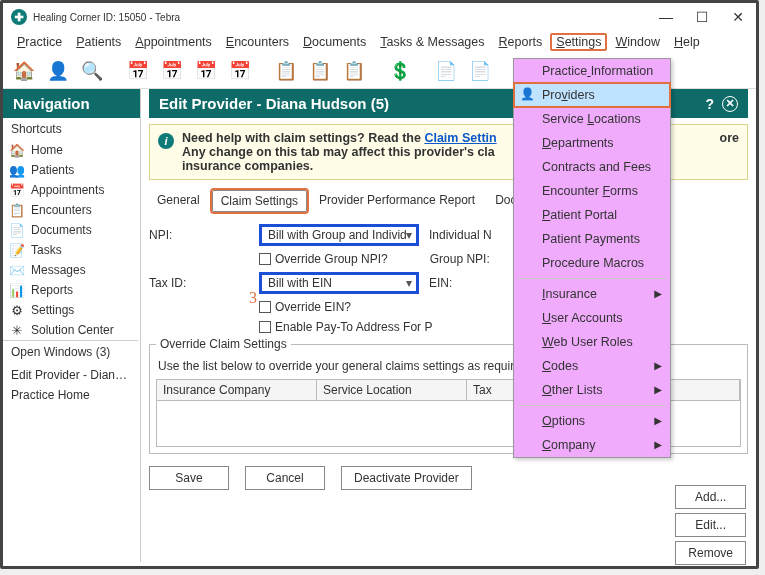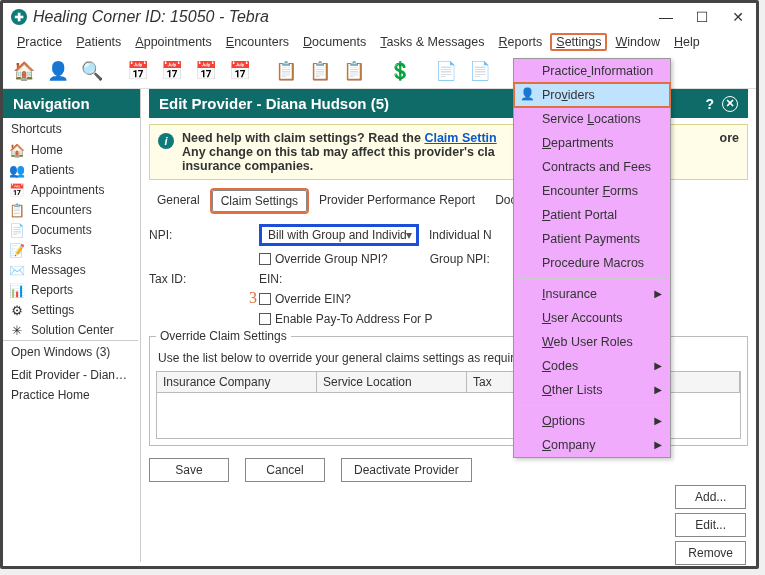--- a/index.html
+++ b/index.html
@@ -29,21 +29,21 @@
     padding: 0 8px;
     background: #fff;
   }
   .title-icon {
     width: 16px; height: 16px;
     background: #0e7b78; border-radius: 50%;
     display: inline-flex; align-items: center; justify-content: center;
     color: #fff; font-size: 11px; font-weight: bold;
     margin-right: 6px;
   }
-  .title-text { flex: 1; font-size: 16px; font-style: italic; }
+  .title-text { flex: 1; font-size: 10px; }
   .win-btns { display: flex; gap: 16px; font-size: 14px; }
   .win-btn { cursor: pointer; width: 20px; text-align: center; }
 
   .menu-bar {
     display: flex;
     gap: 2px;
     padding: 2px 8px;
     font-size: 12.5px;
   }
   .menu-item { padding: 2px 6px; cursor: pointer; }
@@ -336,20 +336,21 @@
         <div class="form-row">
           <span class="form-label"></span>
           <span class="chk">
               <span class="chk-box"></span>
               <span>Override Group NPI?</span>
             </span>
           <span style="margin-left:32px">Group NPI:</span>
         </div>
         <div class="form-row">
           <span class="form-label">Tax ID:</span>
+          <span class="form-select">Bill with EIN</span>
           <span>EIN:</span>
         </div>
         <div class="form-row">
           <span class="form-label"></span>
           <span class="chk">
               <span class="chk-box"></span>
               <span>Override EIN?</span>
             </span>
         </div>
         <div class="form-row">

